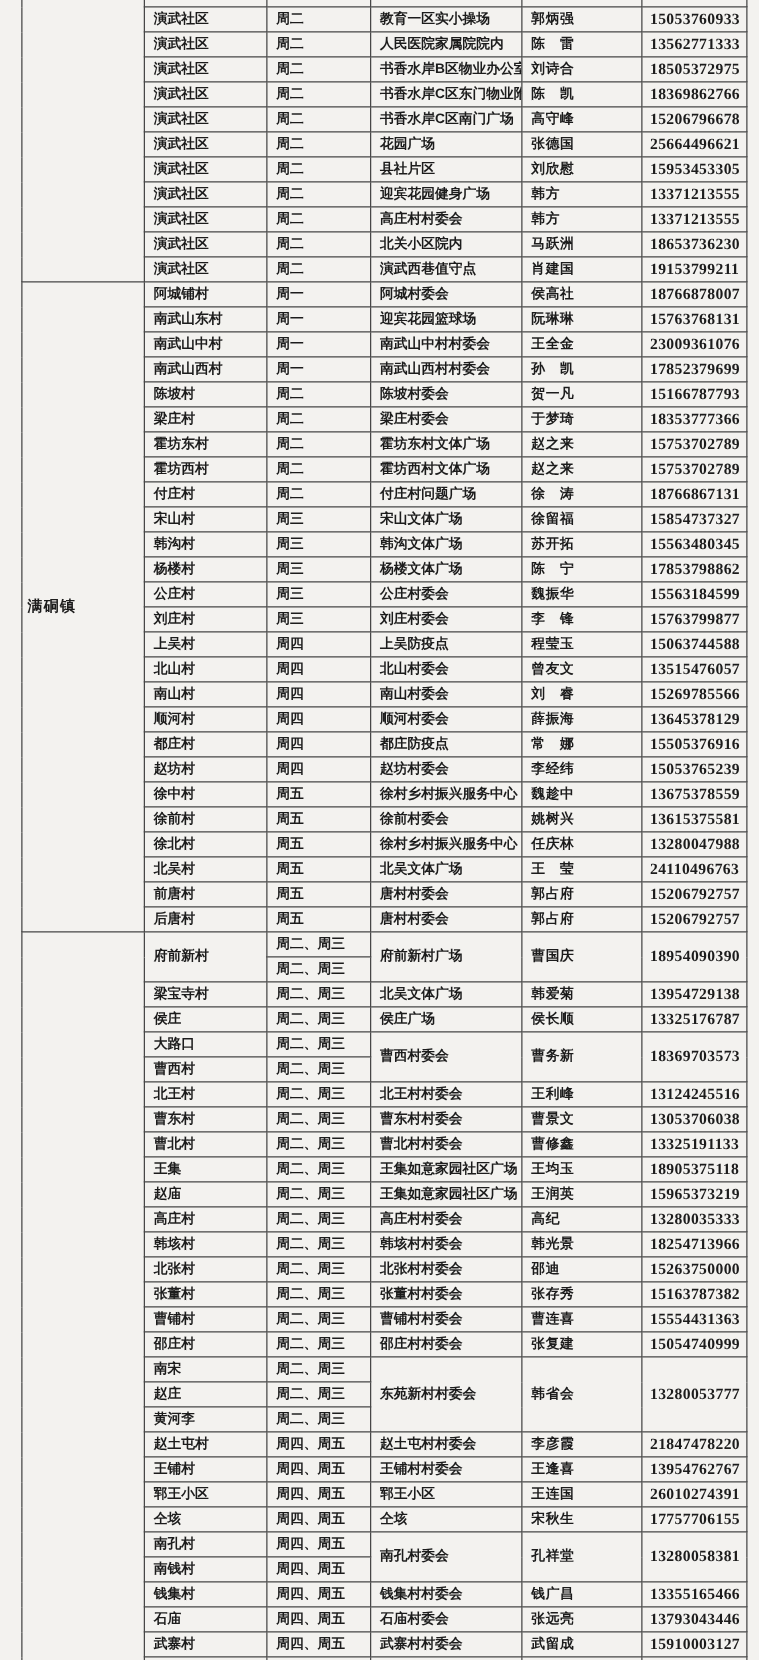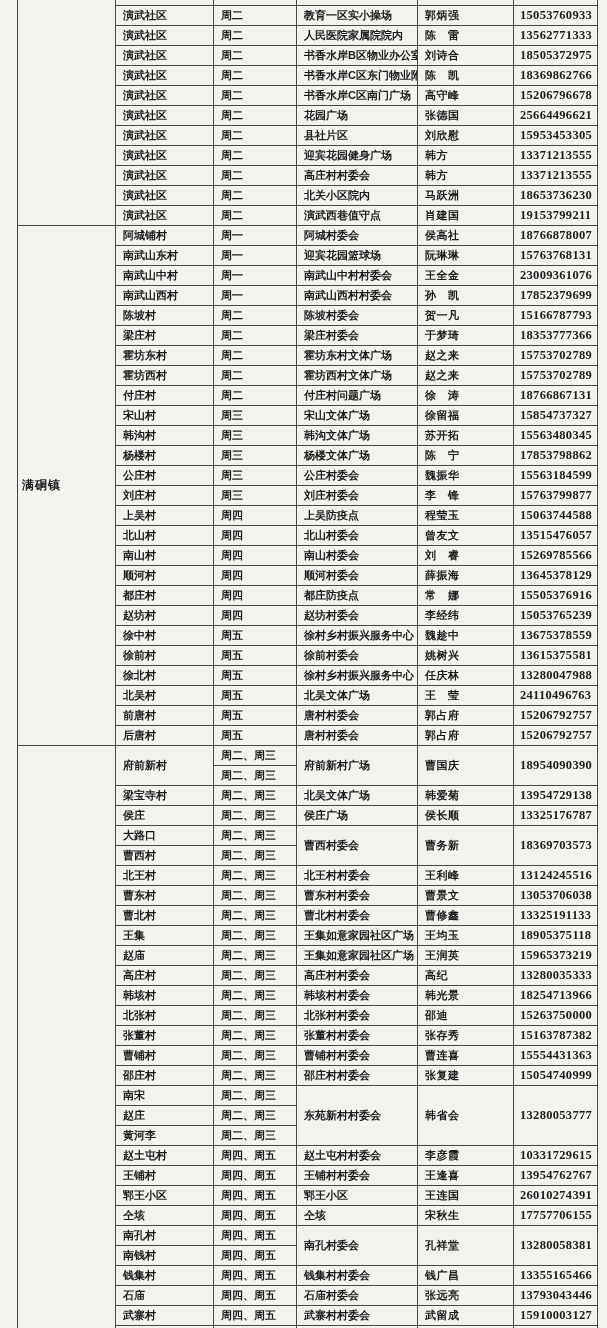--- a/index.html
+++ b/index.html
@@ -459,21 +459,21 @@
       </tr>
       <tr>
         <td class="village">黄河李</td>
         <td class="day">周二、周三</td>
       </tr>
       <tr>
         <td class="village">赵土屯村</td>
         <td class="day">周四、周五</td>
         <td class="location">赵土屯村村委会</td>
         <td class="contact">李彦霞</td>
-        <td class="phone">10331729615</td>
+        <td class="phone">21847478220</td>
       </tr>
       <tr>
         <td class="village">王铺村</td>
         <td class="day">周四、周五</td>
         <td class="location">王铺村村委会</td>
         <td class="contact">王逢喜</td>
         <td class="phone">13954762767</td>
       </tr>
       <tr>
         <td class="village">郓王小区</td>

